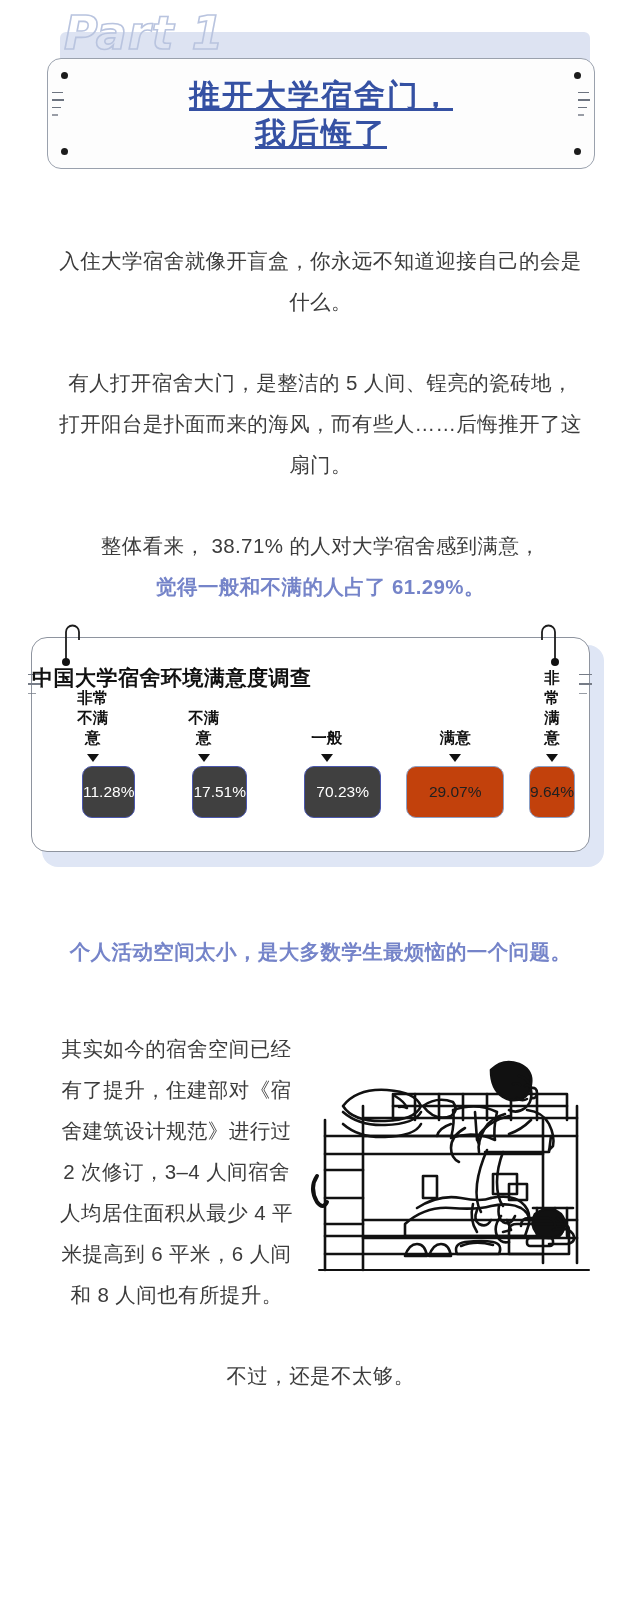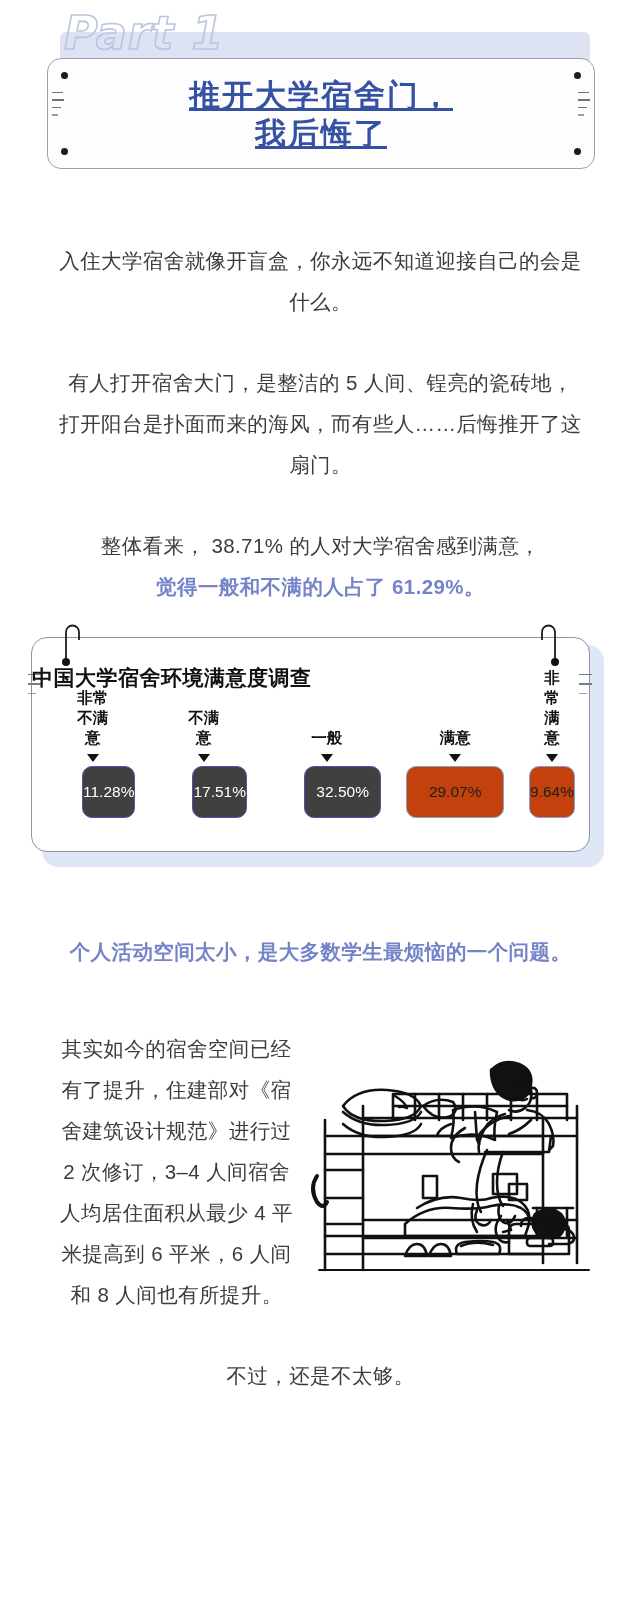--- a/index.html
+++ b/index.html
@@ -326,21 +326,21 @@
         <div class="caret"></div>
         <div class="bar dark">
           <span>17.51%</span>
         </div>
       </div>
 
       <div class="bar-col" style="flex: 32.50;">
         <div class="cat-label">一般</div>
         <div class="caret"></div>
         <div class="bar dark">
-          <span>32.50%</span>
+          <span>70.23%</span>
         </div>
       </div>
 
       <div class="bar-col" style="flex: 29.07;">
         <div class="cat-label">满意</div>
         <div class="caret"></div>
         <div class="bar light">
           <span>29.07%</span>
         </div>
       </div>

